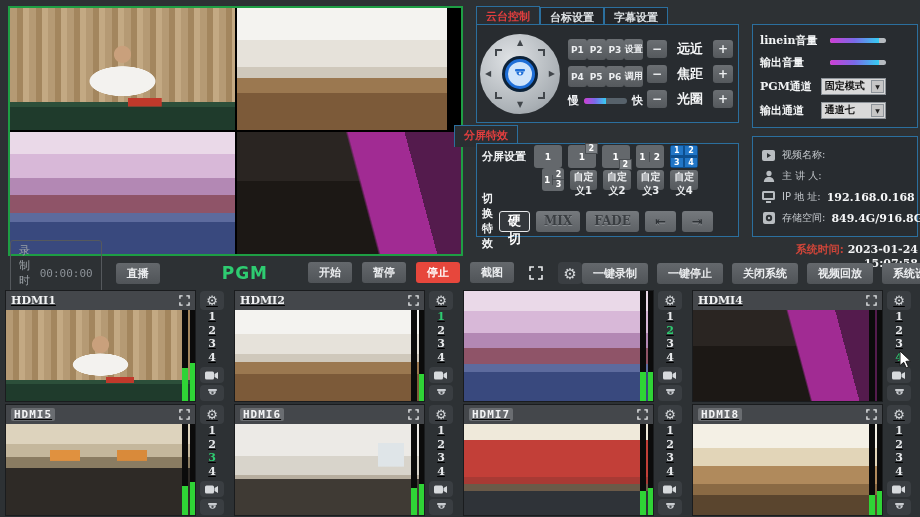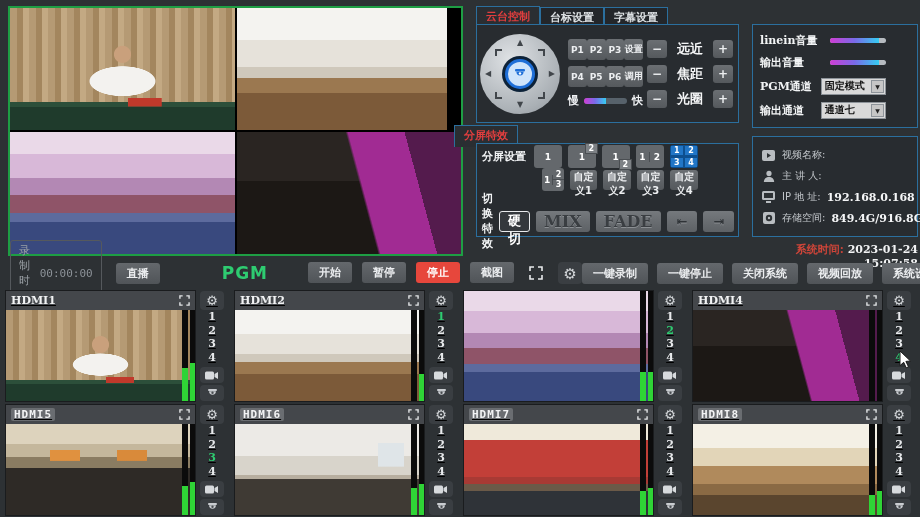--- a/index.html
+++ b/index.html
@@ -86,21 +86,21 @@
   .layout-12 { display:flex; padding:0; }
   .layout-12 .lhalf { flex:1; display:flex; align-items:center; justify-content:center;
     border-right:1px solid #4a4e52; }
   .layout-12 .rhalf { flex:1; display:flex; flex-direction:column; }
   .layout-12 .rhalf span { flex:1; display:flex; align-items:center; justify-content:center; font-size:8px; }
   .layout-12 .rhalf span:first-child { border-bottom:1px solid #4a4e52; }
   .custom-btn { width:42px; height:20px; border:none; border-radius:3px; cursor:pointer;
     background:linear-gradient(#6b6f73,#55595d); color:#eceef0; font-size:10px;
     font-weight:bold; font-family:inherit; }
   .trans-btn { height:21px; border:none; border-radius:3px; cursor:pointer;
-    background:linear-gradient(#75797d,#5d6165); color:#3a3e42; font-size:16px;
+    background:linear-gradient(#75797d,#5d6165); color:#3a3e42; font-size:12px;
     font-weight:bold; font-family:"DejaVu Serif","Liberation Serif",serif;
     text-shadow:0 1px 0 #8b8f93; padding:0 8px; }
   .trans-btn.hard { background:#34383c; border:1px solid #e8eaec; color:#fff;
     text-shadow:none; font-size:13px; }
   .trans-btn.arrow { color:#2f3337; font-size:13px; padding:0 10px; }
 
   
   .audio-body { position:absolute; left:752px; top:24px; width:142px; height:104px;
     display:flex; flex-direction:column; justify-content:space-evenly; padding:2px 8px; }
   .audio-row { display:flex; align-items:center; gap:6px; }

